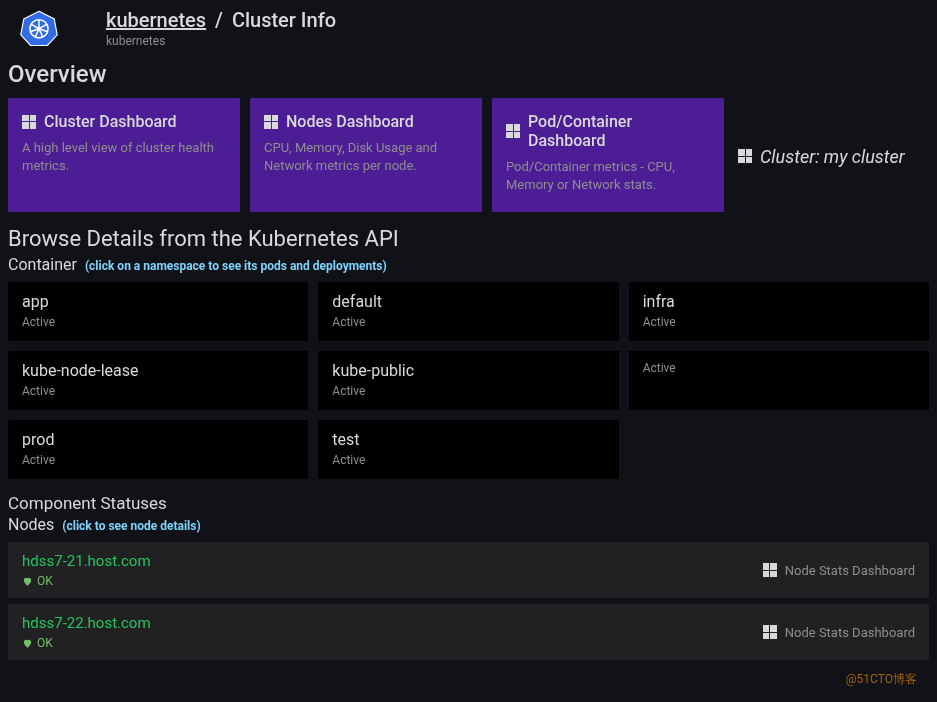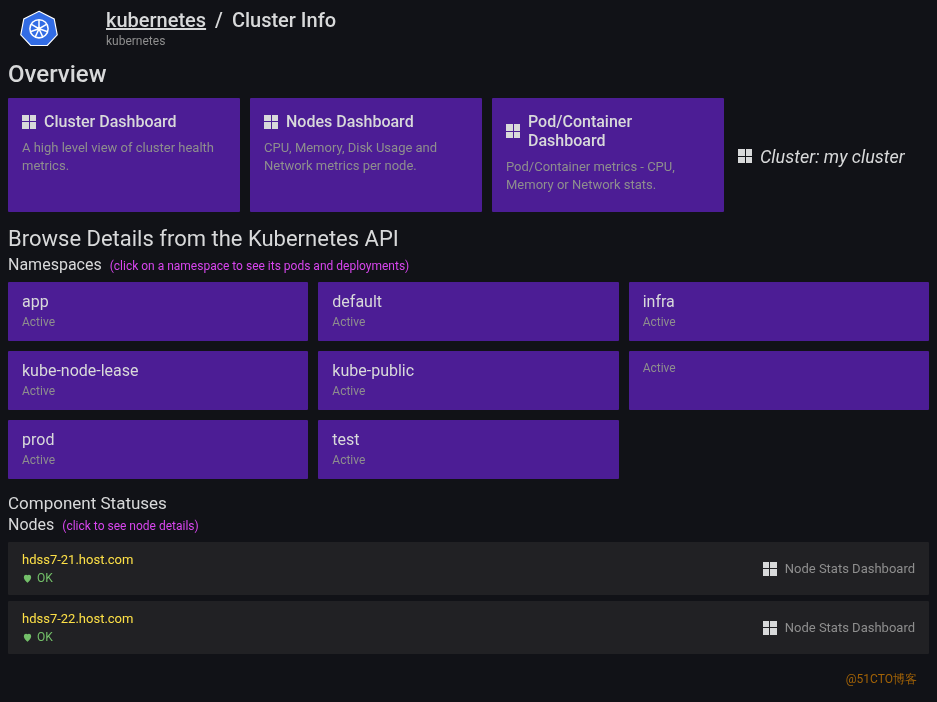--- a/index.html
+++ b/index.html
@@ -92,32 +92,32 @@
       color: #d8d9da;
       padding: 0 8px 2px 8px;
     }
     .sub-label {
       font-size: 16px;
       color: #d8d9da;
       padding: 2px 8px 8px 8px;
     }
     .sub-hint {
       font-size: 12px;
-      color: #d946ef;
-      font-weight: 400;
+      color: #7dd3fc;
+      font-weight: 700;
       margin-left: 4px;
     }
     .ns-grid {
       display: grid;
       grid-template-columns: repeat(3, 1fr);
       gap: 10px;
       padding: 0 8px 14px 8px;
     }
     .ns-card {
-      background: #4c1d95;
+      background: #000000;
       border-radius: 1px;
       padding: 10px 14px 12px 14px;
       cursor: pointer;
     }
     .ns-name {
       font-size: 16px;
       color: #d8d9da;
       margin-bottom: 4px;
     }
     .ns-status {
@@ -137,21 +137,21 @@
       background: #212124;
       border-radius: 1px;
       padding: 10px 14px;
       margin-bottom: 6px;
       display: flex;
       justify-content: space-between;
       align-items: center;
       cursor: pointer;
     }
     .node-left { display: flex; flex-direction: column; gap: 4px; }
-    .node-name { font-size: 13px; color: #fde047; }
+    .node-name { font-size: 15px; color: #22c55e; }
     .node-status {
       font-size: 12px;
       color: #73bf69;
       display: flex;
       align-items: center;
       gap: 4px;
     }
     .heart-icon {
       width: 11px;
       height: 11px;
@@ -244,21 +244,21 @@
         <span></span>
         <span></span>
         <span></span>
       </span>
     <span>Cluster: my cluster</span>
   </div>
 </div>
 
 <div class="section-title-md">Browse Details from the Kubernetes API</div>
 <div class="sub-label">
-  <span>Namespaces</span>
+  <span>Container</span>
   <span class="sub-hint">(click on a namespace to see its pods and deployments)</span>
 </div>
 
 <div class="ns-grid">
   <div class="ns-card">
     <div class="ns-name">app</div>
     <div class="ns-status">Active</div>
   </div>
   <div class="ns-card">
     <div class="ns-name">default</div>

